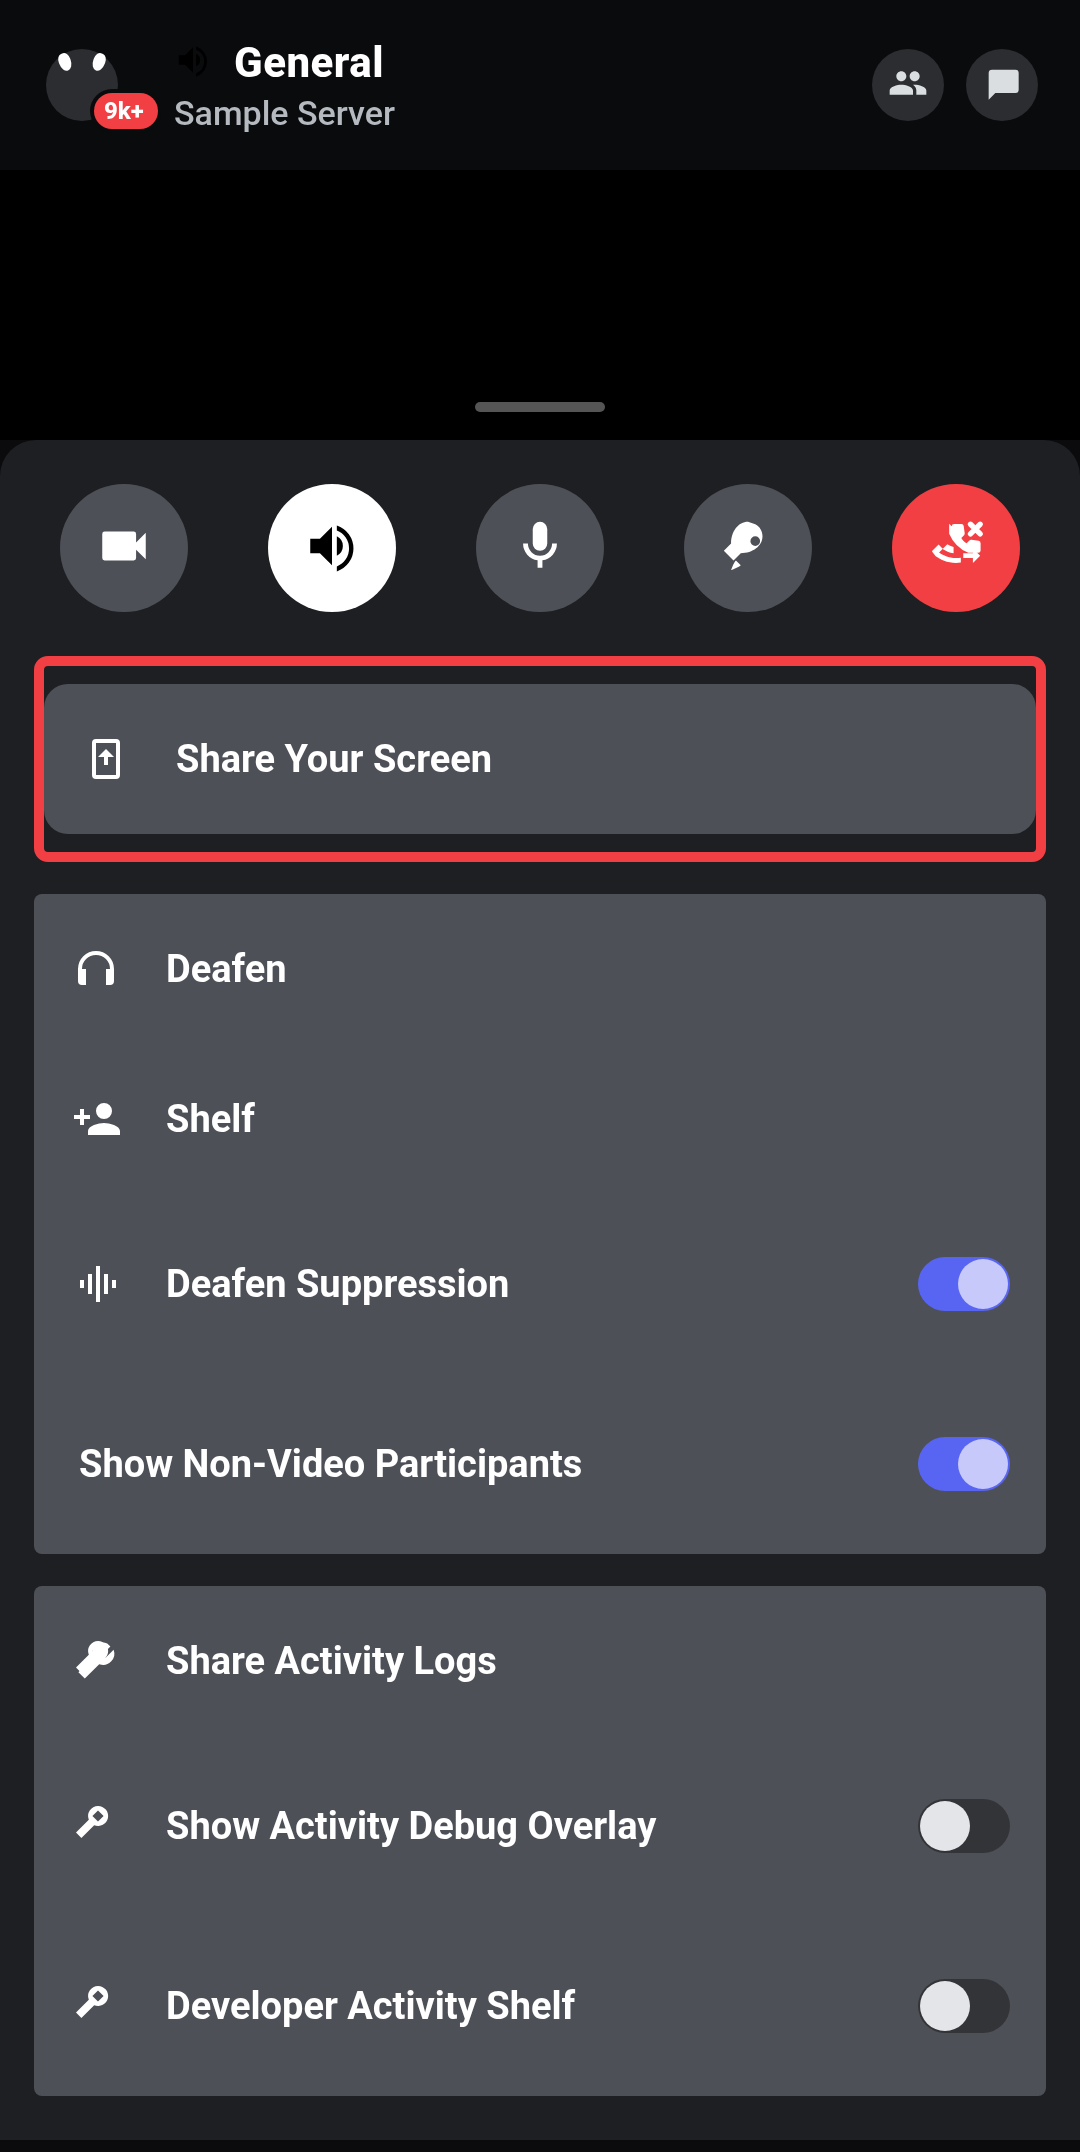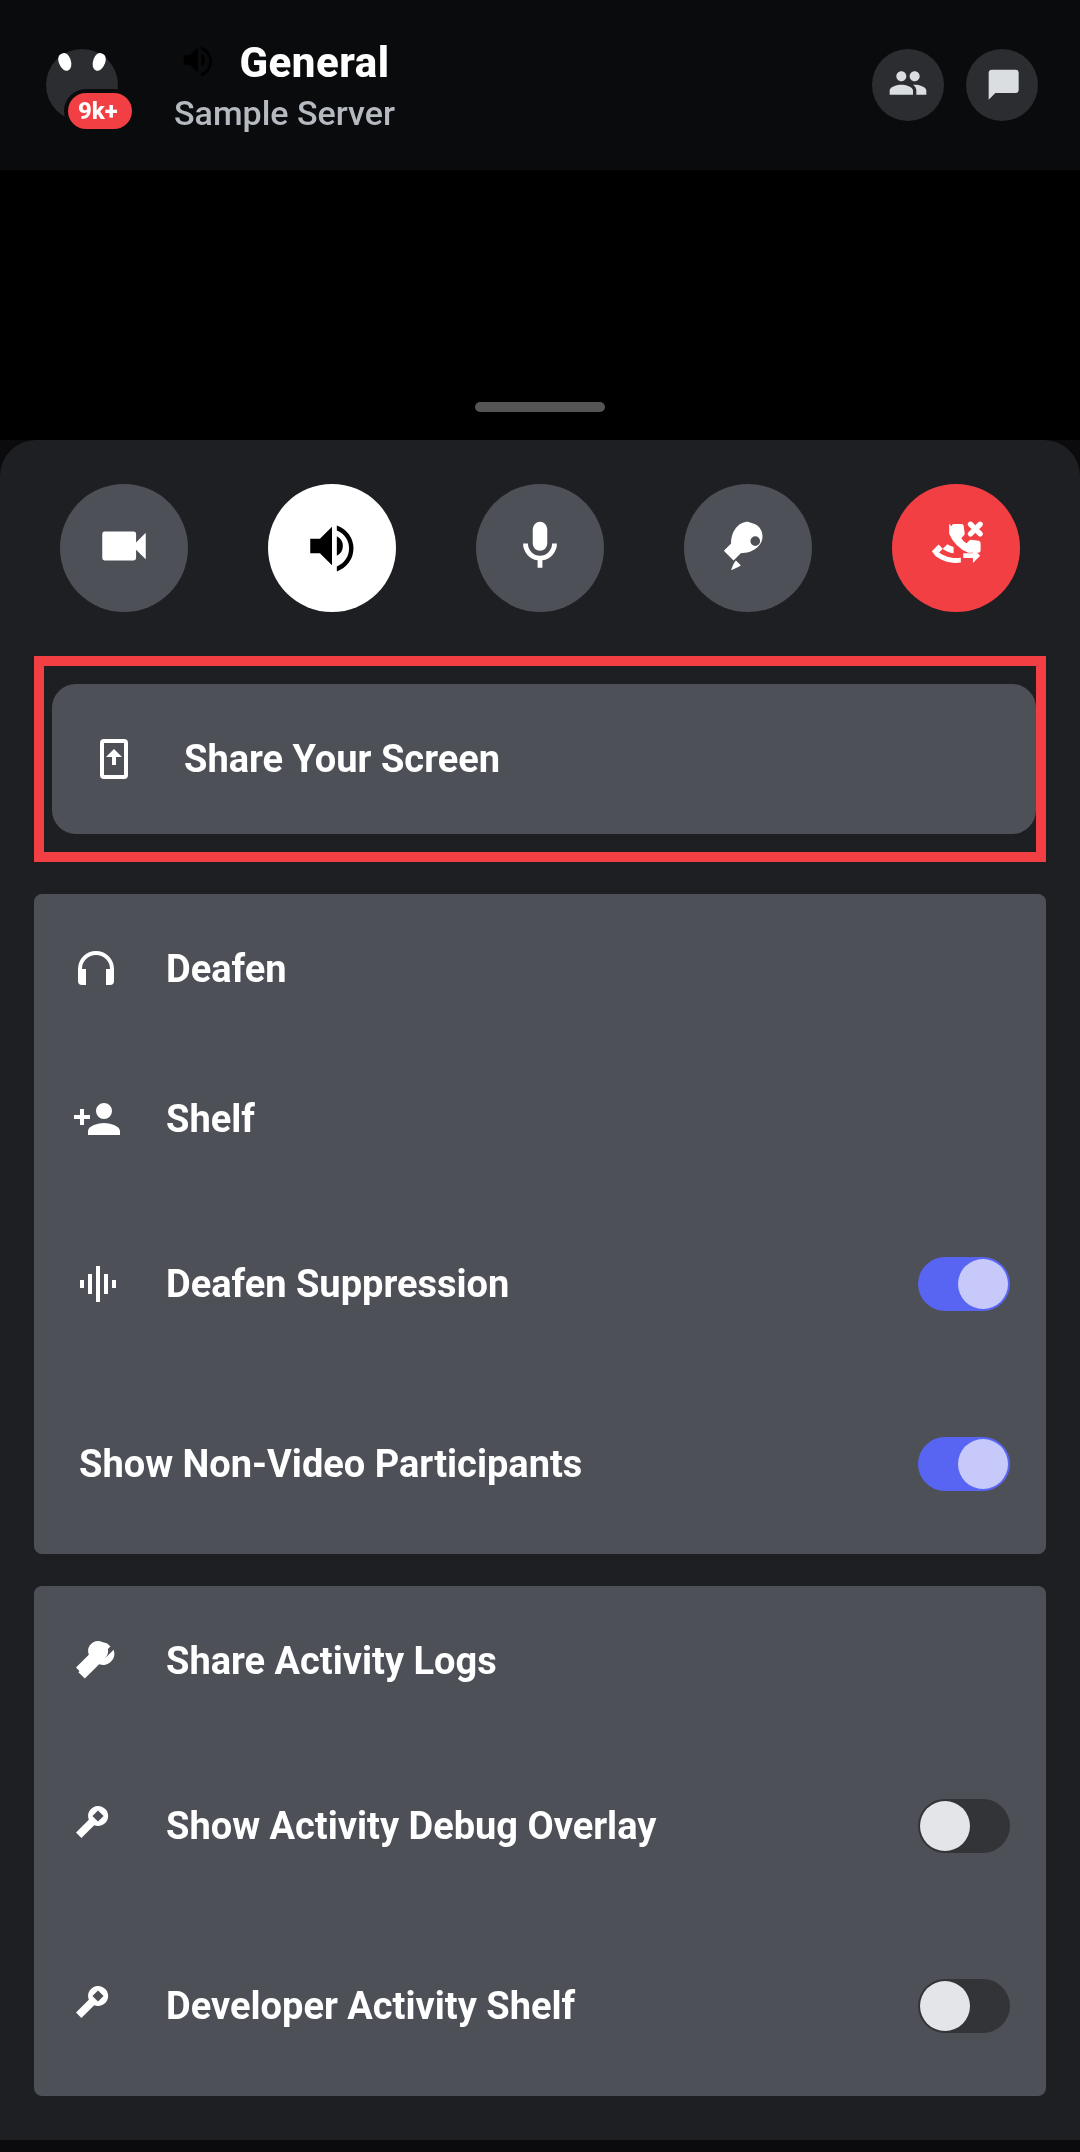--- a/index.html
+++ b/index.html
@@ -10,31 +10,31 @@
   .header {
     height: 170px;
     display: flex;
     align-items: center;
     padding: 0 42px;
     background: #0a0b0d;
   }
   .server-avatar-wrap { position: relative; width: 80px; height: 80px; display:flex; align-items:center; justify-content:center;}
   .server-avatar-bg  { width:72px; height:72px; border-radius:50%; background:#2b2d31; display:flex; align-items:center; justify-content:center; }
   .server-avatar-badge {
-    position:absolute; left:26px; top:48px;
+    position:absolute; left:52px; top:48px;
     background:#f23f43; color:#fff; font-size:24px; font-weight:800;
     padding:4px 14px 4px 10px; border-radius:22px;
     box-shadow: 0 0 0 4px #0a0b0d;
   }
   .avatar-eyes { position:absolute; top:8px; left:0; right:0; display:flex; justify-content:center; gap:22px; }
   .avatar-eyes span { width:12px; height:18px; background:#fff; border-radius:50% 50% 60% 60%; transform: rotate(20deg); }
   .avatar-eyes span:first-child { transform: rotate(-20deg); }
 
   .title-stack { margin-left: 52px; display:flex; flex-direction:column; gap:6px; }
-  .title-row { display:flex; align-items:center; gap:22px;justify-content:center; }
+  .title-row { display:flex; align-items:center; gap:22px; }
   .title-row svg { width:38px; height:38px; }
   .channel-name { font-size:42px; font-weight:800; color:#fff; letter-spacing:0.5px;}
   .server-name  { font-size:34px; color:#b5bac1; font-weight:500; }
 
   .header-spacer { flex:1; }
   .header-btn {
     width:72px; height:72px; border-radius:50%; background:#2b2d31;
     display:flex; align-items:center; justify-content:center;
     margin-left: 22px; cursor:pointer;
   }
@@ -65,22 +65,22 @@
   .ctrl-dark   { background:#4e5058; }
   .ctrl-white  { background:#ffffff; }
   .ctrl-red    { background:#f23f43; }
   .ctrl-btn svg { width:58px; height:58px; }
   .ctrl-dark svg, .ctrl-red svg { fill:#fff; }
   .ctrl-white svg { fill:#000; }
 
   
   .hl-wrap {
     border: 10px solid #f23f43;
-    border-radius: 0;
-    padding: 18px 0 18px 8px;
+    border-radius: 14px;
+    padding: 18px 0 18px 0;
     margin-bottom: 24px;
   }
   .card {
     background:#4e5058;
     border-radius: 24px;
     padding: 0 36px;
   }
   .row {
     display:flex; align-items:center; gap: 44px;
     min-height: 150px;

